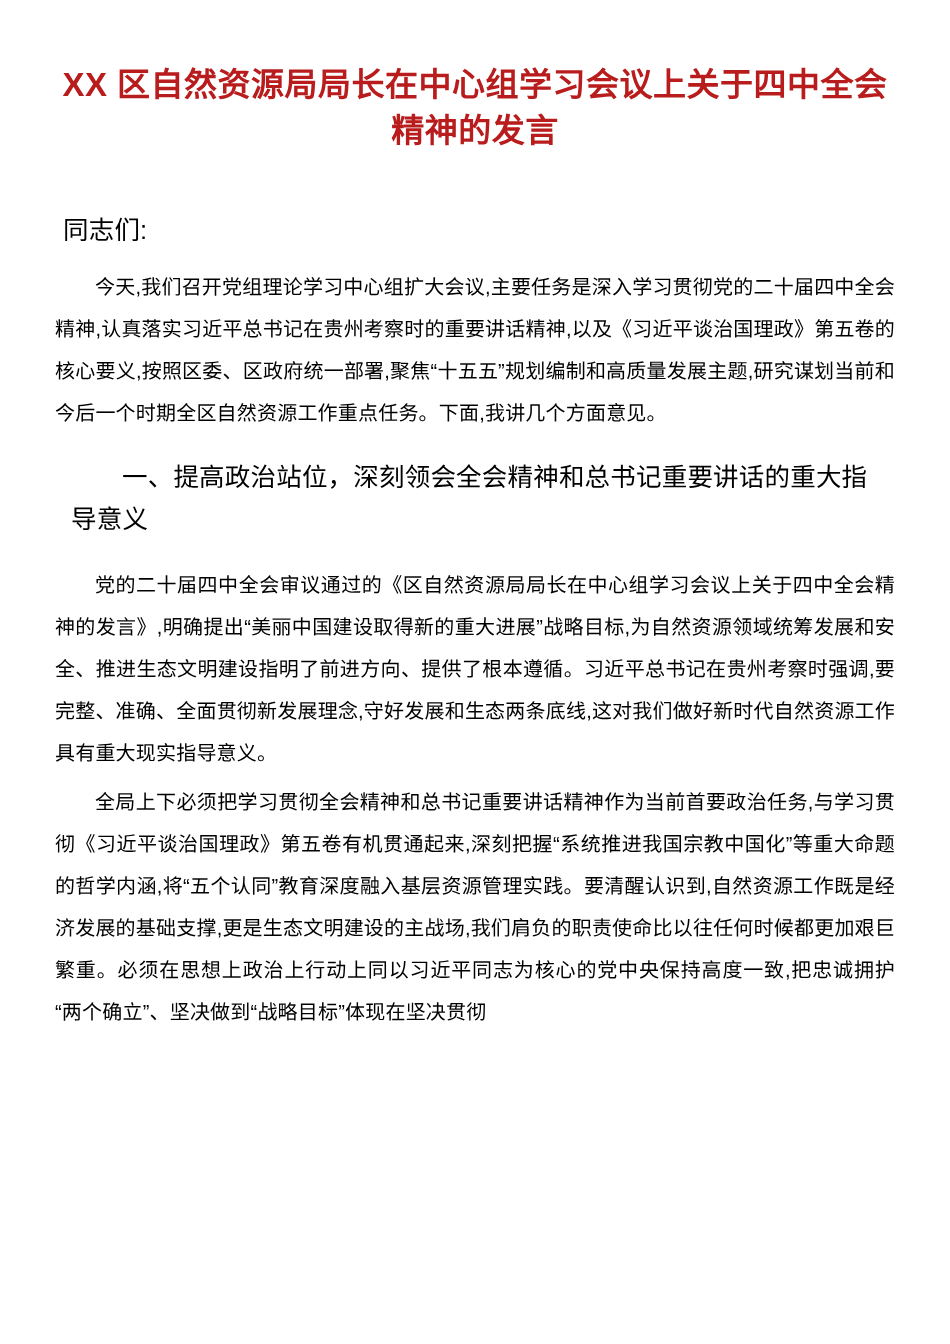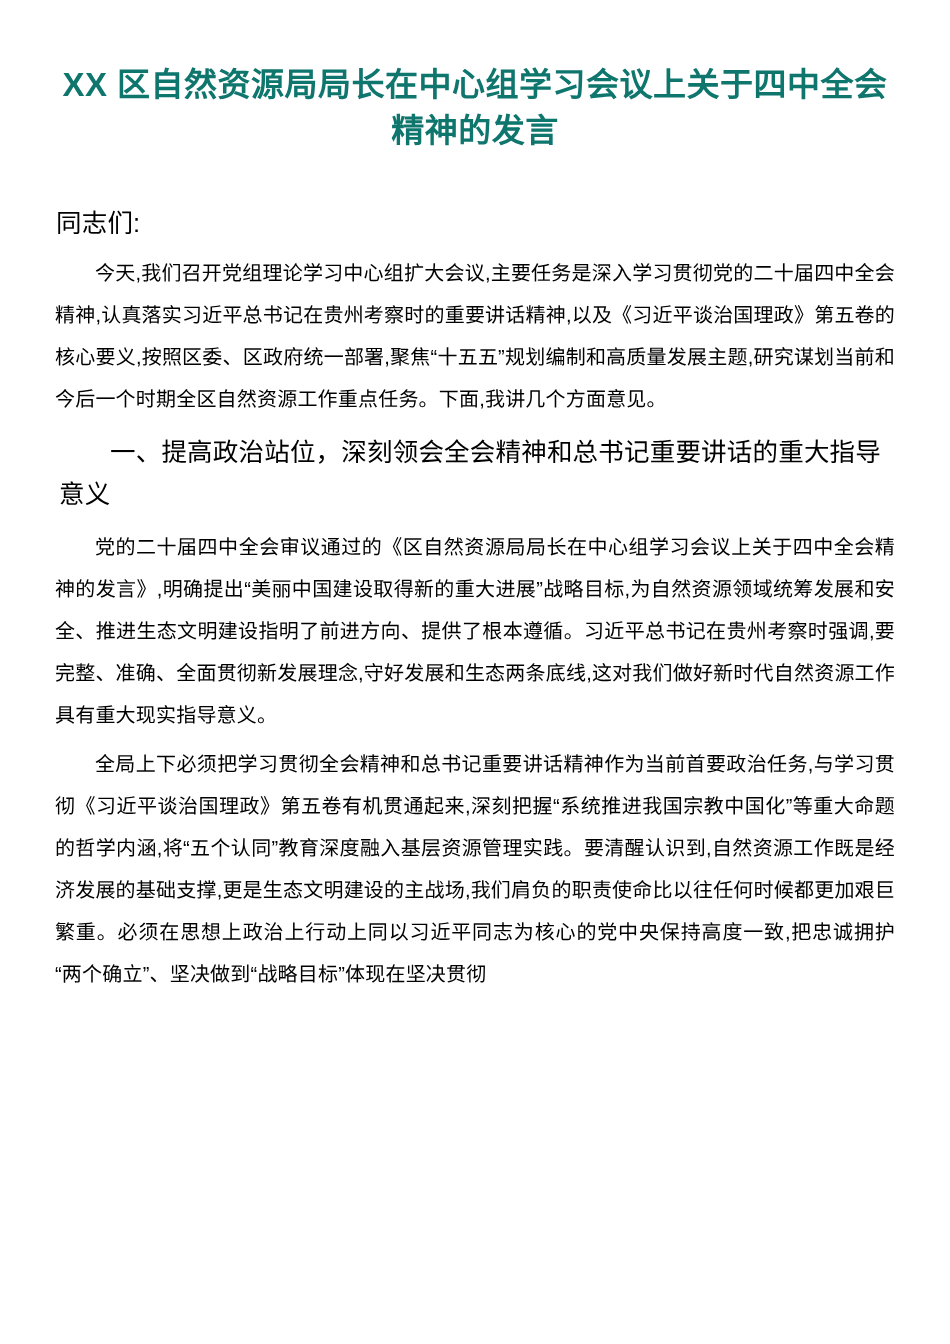--- a/index.html
+++ b/index.html
@@ -25,50 +25,51 @@
     width: 840px;
   }
   .doc-title {
     font-size: 33px;
     font-weight: bold;
     line-height: 46px;
     text-align: center;
     letter-spacing: 0.5px;
     margin: 0;
     padding-top: 62px;
-    color: #0f766e;
+    color: #b91c1c;
   }
   .salutation {
     font-size: 25.5px;
     line-height: 42px;
-    margin: 1px;
+    margin: 8px;
     padding-top: 47px;
     text-align: justify;
     text-justify: inter-ideograph;
     letter-spacing: 0.2px;
   }
   .para {
     font-size: 20px;
     line-height: 42px;
     margin: 0;
     padding-top: 7px;
     text-indent: 2em;
     text-align: justify;
     text-justify: inter-ideograph;
     letter-spacing: 0.2px;
     word-break: break-all;
   }
   .section-heading {
     font-size: 25.5px;
     line-height: 42px;
-    margin: 4px;
+    margin: 16px;
     padding-top: 7px;
     text-indent: 2em;
     text-align: left;
     letter-spacing: 0.2px;
+    font-family: Liberation Serif, serif;
   }
 </style>
 </head>
 <body>
 
 <div class="page">
   <div class="doc-body">
 
     <h1 class="doc-title">XX 区自然资源局局长在中心组学习会议上关于四中全会精神的发言</h1>
 

